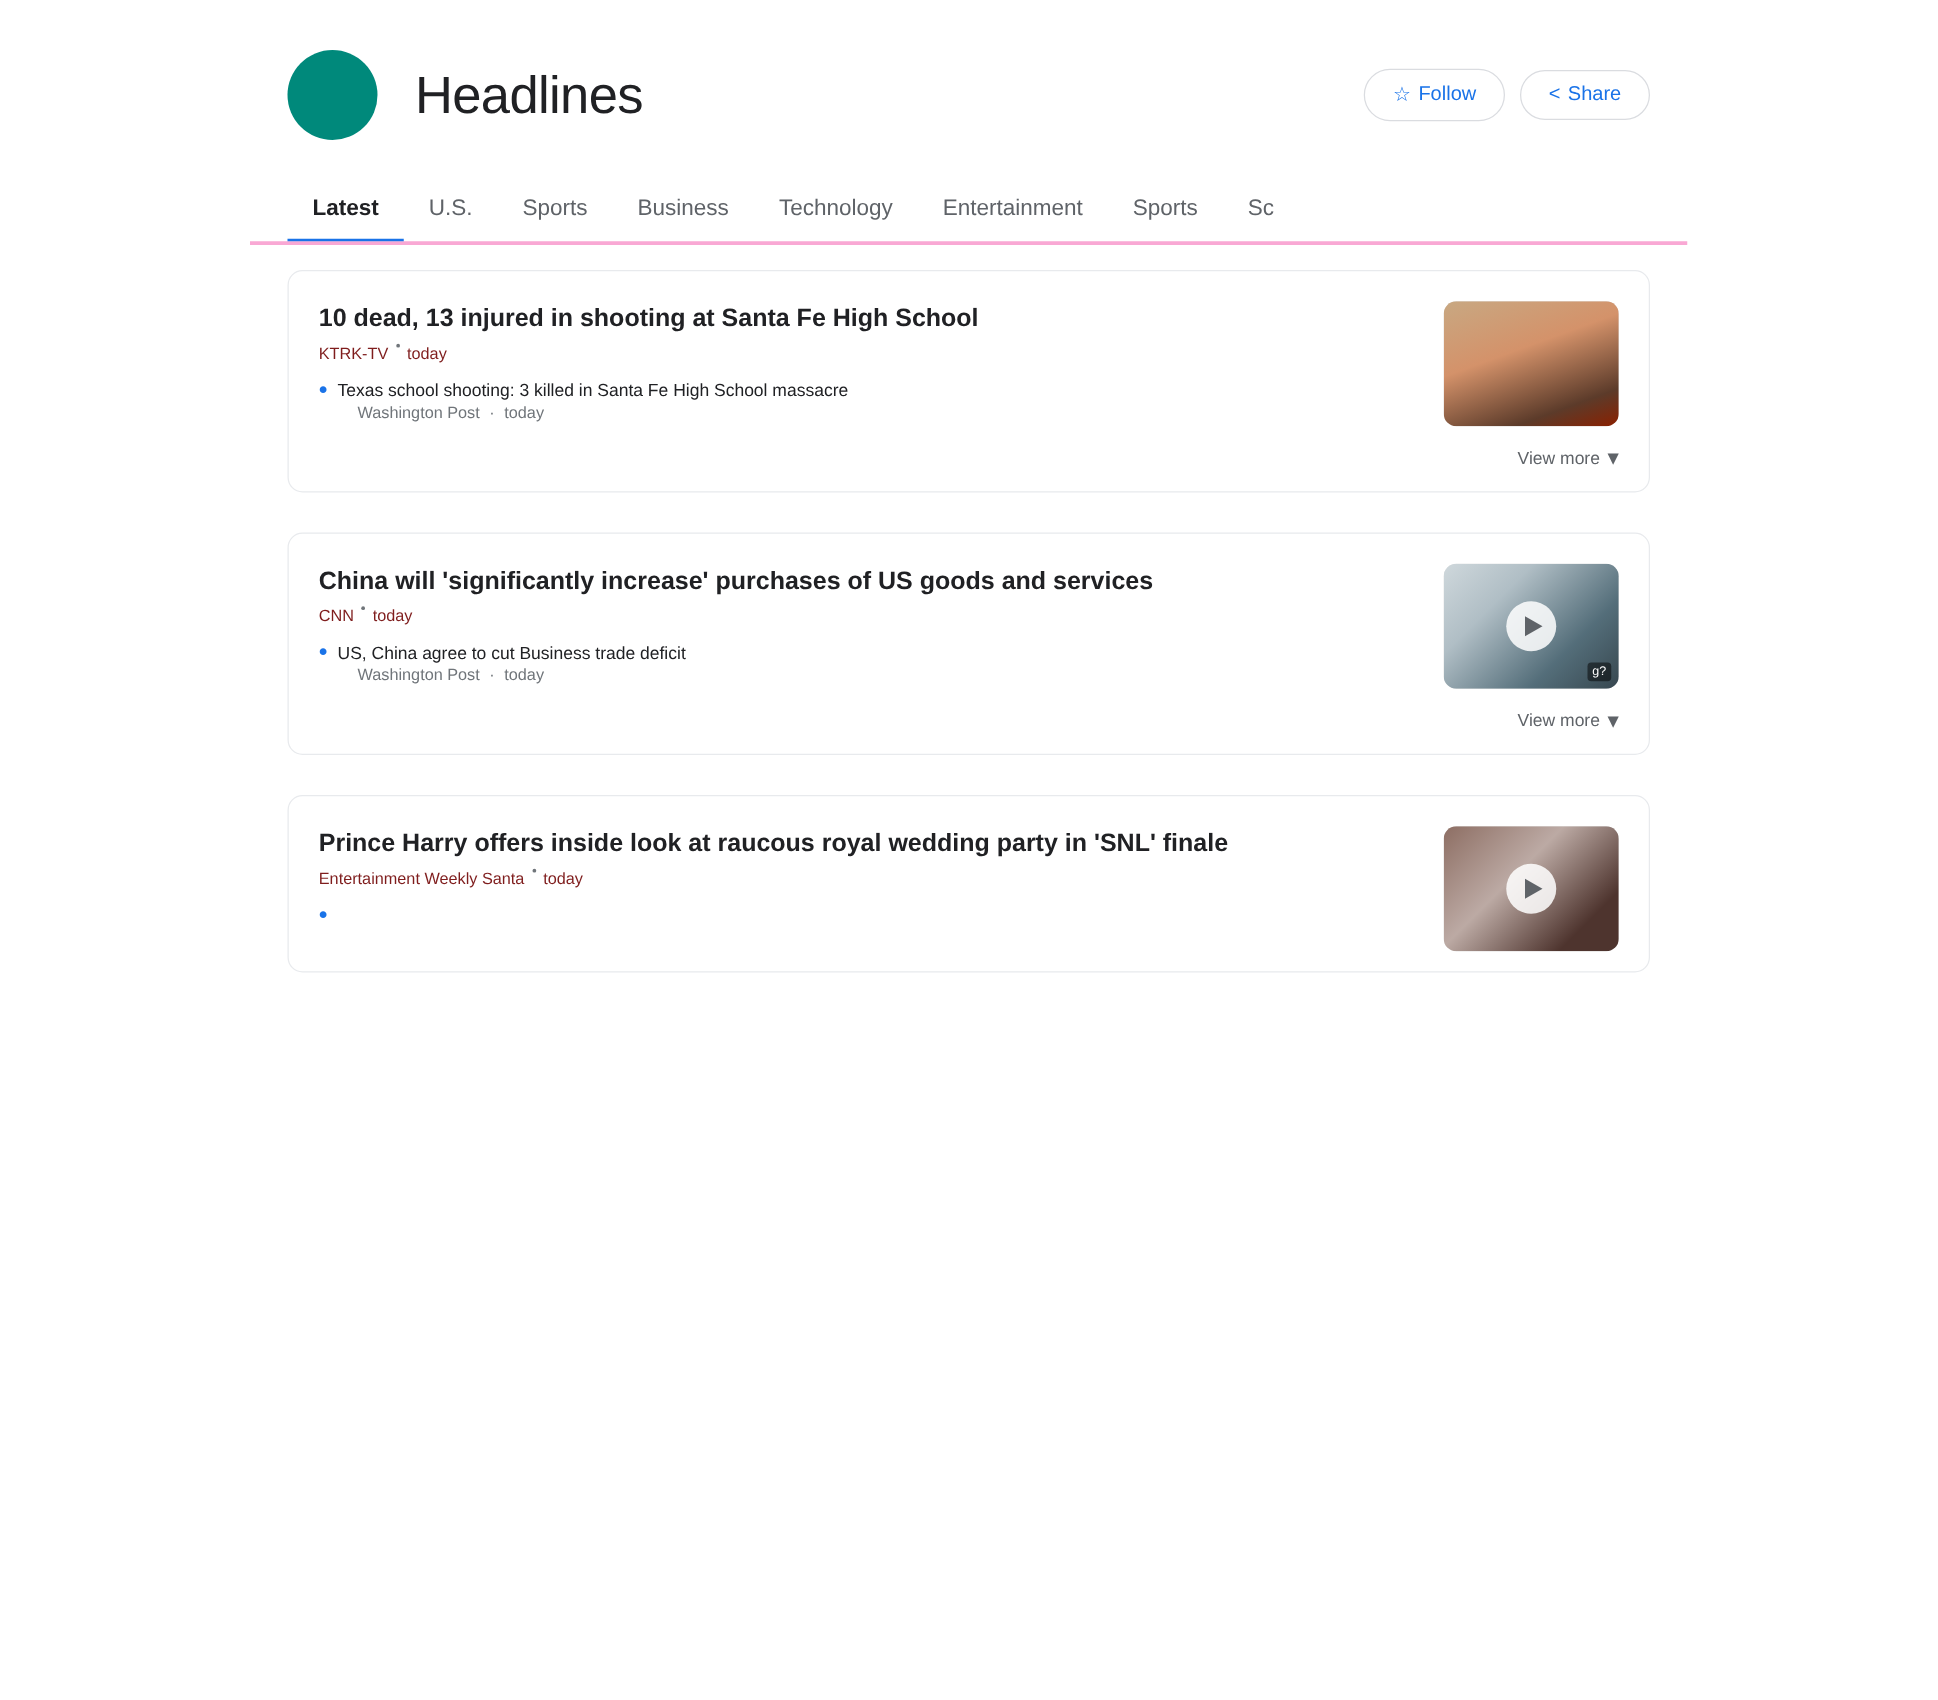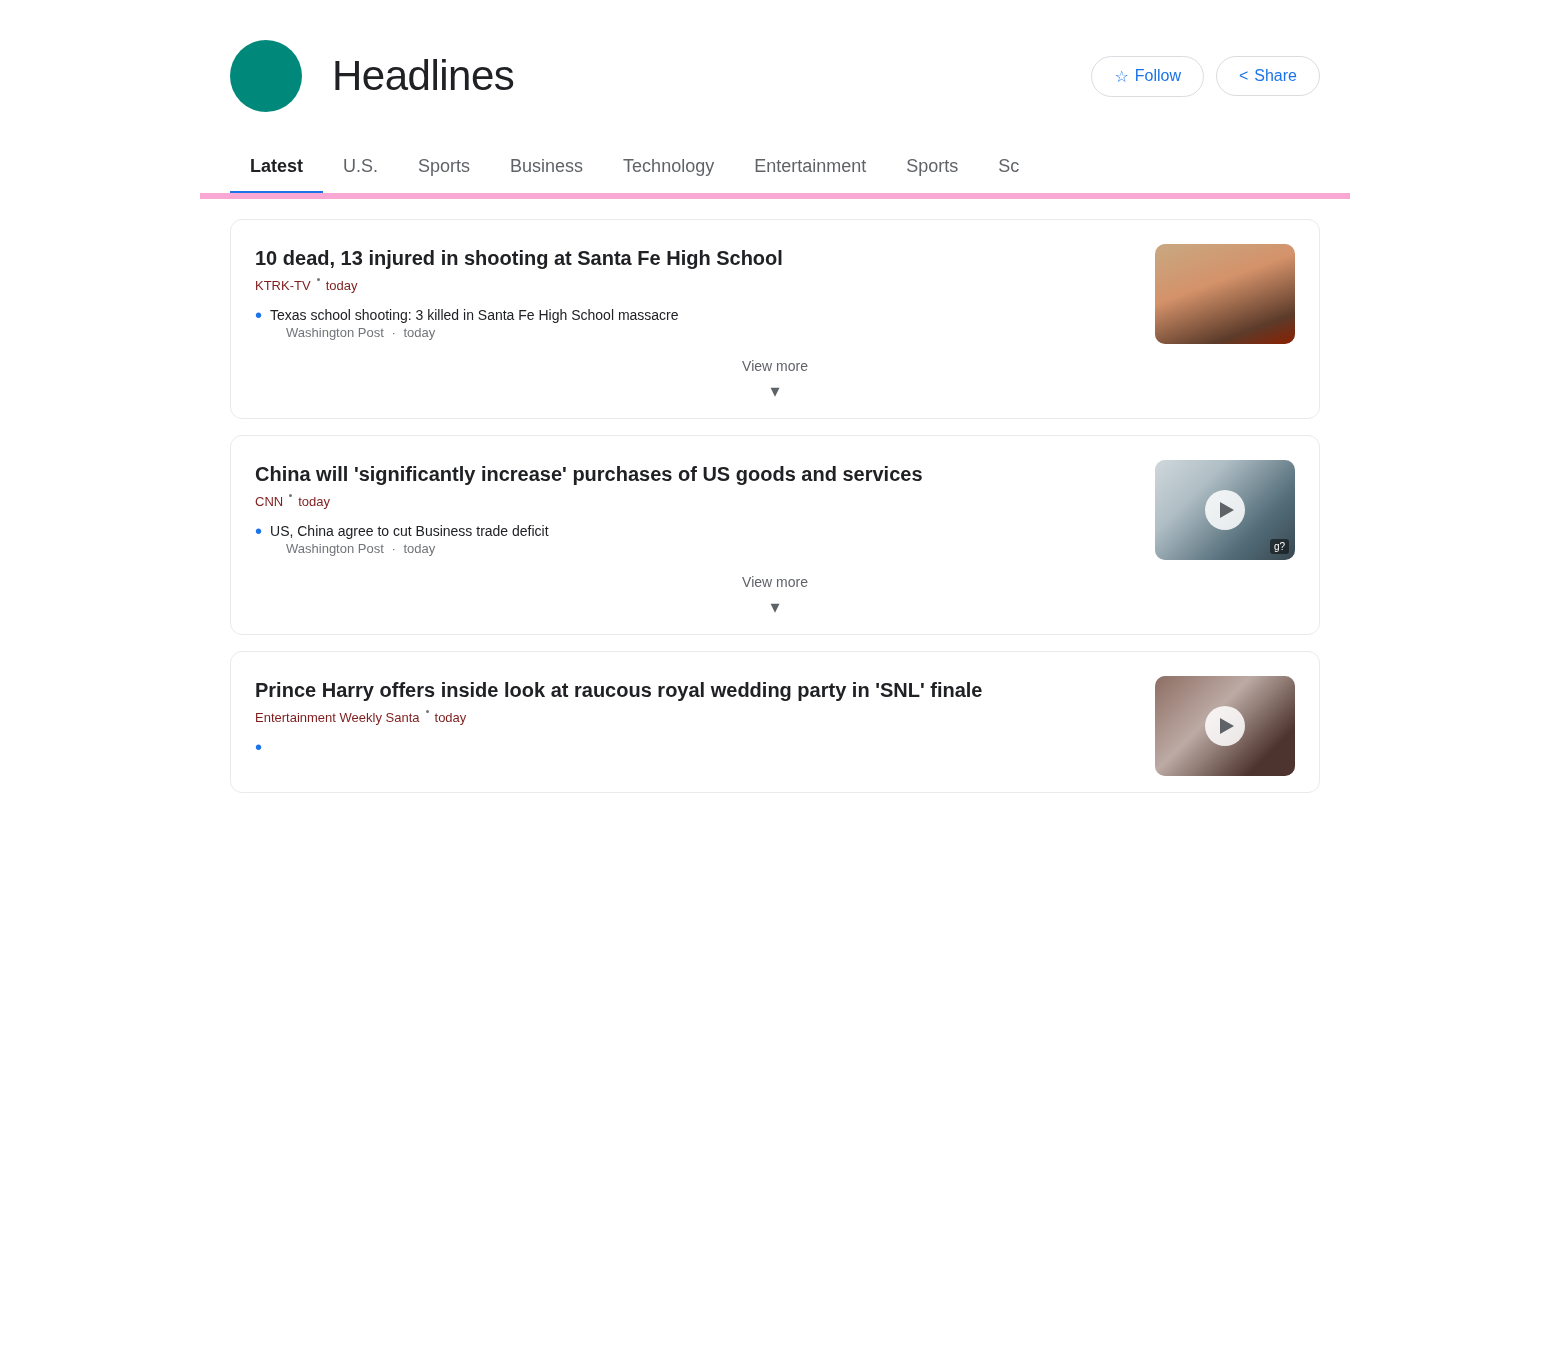--- a/index.html
+++ b/index.html
@@ -64,21 +64,21 @@
       color: #1a73e8;
       cursor: pointer;
       font-weight: 500;
     }
 
     
     .tabs {
       display: flex;
       align-items: flex-end;
       padding: 0 30px;
-      border-bottom: 6px solid #f9a8d4;
+      border-bottom: 3px solid #f9a8d4;
       margin-top: 20px;
       gap: 0;
       overflow: hidden;
     }
 
     .tab {
       padding: 14px 20px;
       font-size: 18px;
       color: #5f6368;
       cursor: pointer;
@@ -91,21 +91,21 @@
       color: #202124;
       font-weight: 700;
       border-bottom: 3px solid #1a73e8;
     }
 
     
     .news-list {
       padding: 20px 30px;
       display: flex;
       flex-direction: column;
-      gap: 16px;
+      gap: 32px;
     }
 
     .news-card {
       border: 1px solid #e8eaed;
       border-radius: 12px;
       padding: 24px 24px 16px 24px;
       background: #fff;
       display: flex;
       flex-direction: column;
     }
@@ -202,21 +202,20 @@
 
     .view-more {
       display: flex;
       align-items: center;
       justify-content: flex-end;
       gap: 6px;
       margin-top: 14px;
       font-size: 14px;
       color: #5f6368;
       cursor: pointer;
-      flex-direction: column;
     }
 
     .chevron {
       font-size: 18px;
       color: #5f6368;
     }
 
     .dot-separator {
       width: 3px;
       height: 3px;

